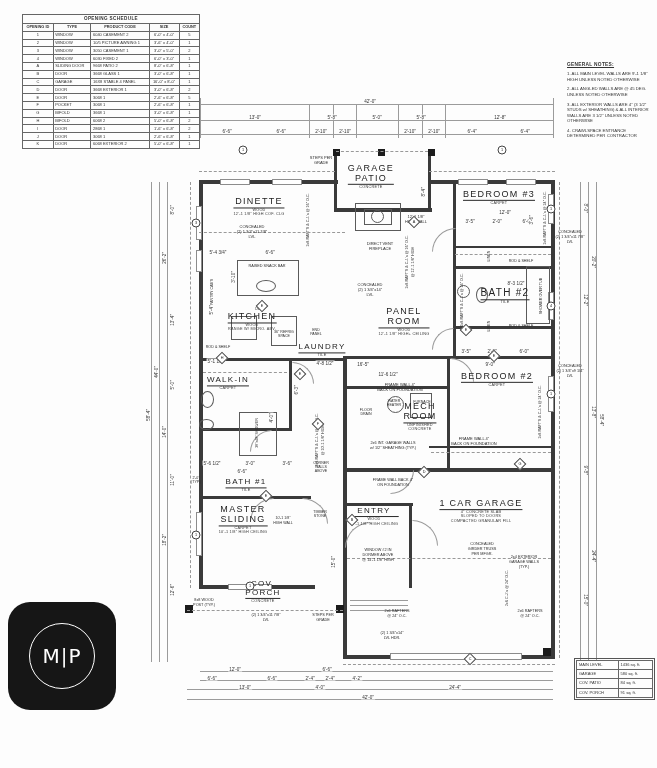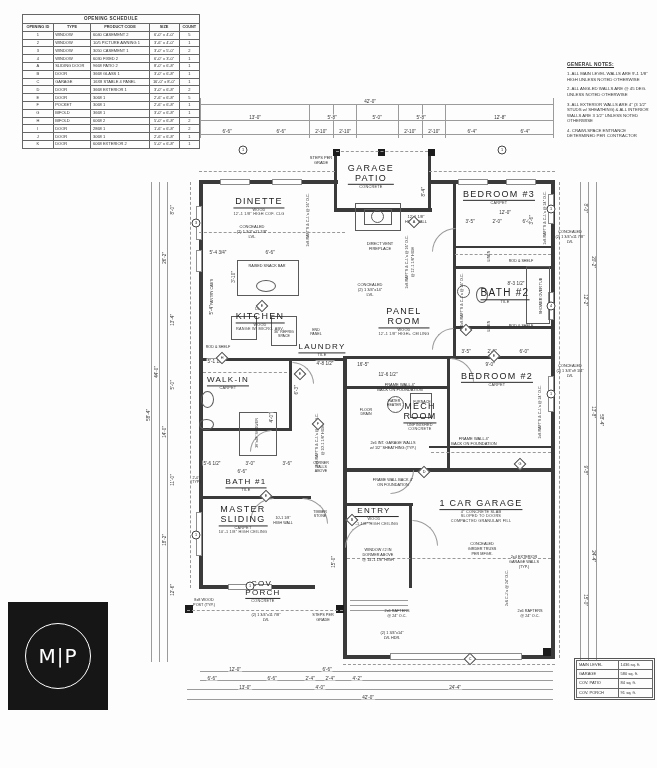--- a/index.html
+++ b/index.html
@@ -14,22 +14,22 @@
   #sched .ttl{font-size:4.6px;font-weight:bold;text-align:center;letter-spacing:.4px;height:8px;}
   #sched th{font-size:3.9px;text-align:center;font-weight:bold;background:#fbfbfb;}
   #sched td.c{text-align:center;}
 
   
   #notes{position:absolute;left:567px;top:62px;width:86px;font-size:4.3px;line-height:1.3;color:#333;}
   #notes .nt{font-weight:bold;text-decoration:underline;font-size:4.8px;margin-bottom:3px;letter-spacing:.3px;}
   #notes p{margin:0 0 4px 0;}
 
   
-  #logo{position:absolute;left:8px;top:602px;width:100px;height:108px;background:#161616;
-        display:flex;align-items:center;justify-content:center;}
+  #logo{position:absolute;left:8px;top:602px;width:108px;height:108px;background:#161616;
+        display:flex;align-items:center;justify-content:center;border-radius:22px;}
   #logo .circ{width:64px;height:64px;border:1.4px solid #fff;border-radius:50%;
         display:flex;align-items:center;justify-content:center;}
   #logo .mp{color:#fff;font-size:20px;letter-spacing:1px;font-family:"DejaVu Sans",sans-serif;font-weight:400;}
 
   
   #areas{position:absolute;left:576px;top:660px;width:77px;border-collapse:collapse;
          font-size:4px;color:#333;outline:1px solid #555;outline-offset:1px;}
   #areas td{border:0.5px solid #666;padding:0 2px;height:8.2px;line-height:1;}
 
   
@@ -311,21 +311,21 @@
       </div>
       <div class="room-label" style="left: 371px; top: 176px;">
         <div class="nm" style="font-size: 9px;">GARAGE</div>
         <div class="nm u" style="font-size: 9px;">PATIO</div>
         <div class="dt">CONCRETE</div>
       </div>
       <div class="room-label" style="left: 499px; top: 197px;">
         <div class="nm u" style="font-size: 9px;">BEDROOM #3</div>
         <div class="dt">CARPET</div>
       </div>
-      <div class="room-label" style="left: 260px; top: 322px;">
+      <div class="room-label" style="left: 252px; top: 322px;">
         <div class="nm u" style="font-size: 9px;">KITCHEN</div>
         <div class="dt">WOOD</div>
         <div class="dt">RANGE W/ MICRO. ABV.</div>
       </div>
       <div class="room-label" style="left: 404px; top: 322px;">
         <div class="nm" style="font-size: 9px;">PANEL</div>
         <div class="nm u" style="font-size: 9px;">ROOM</div>
         <div class="dt">WOOD</div>
         <div class="dt">12'-1 1/8" HIGH+ CEILING</div>
       </div>

